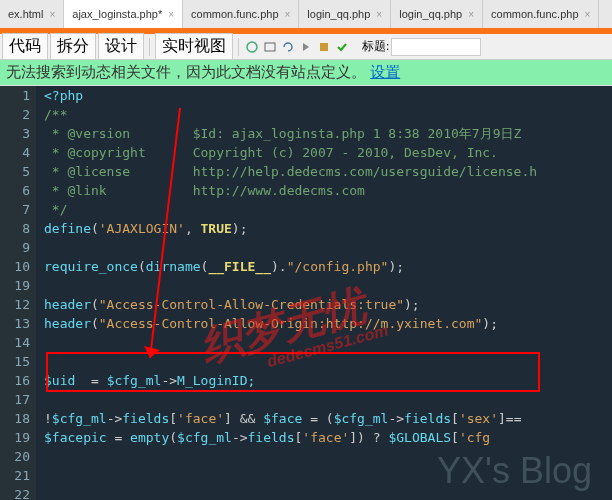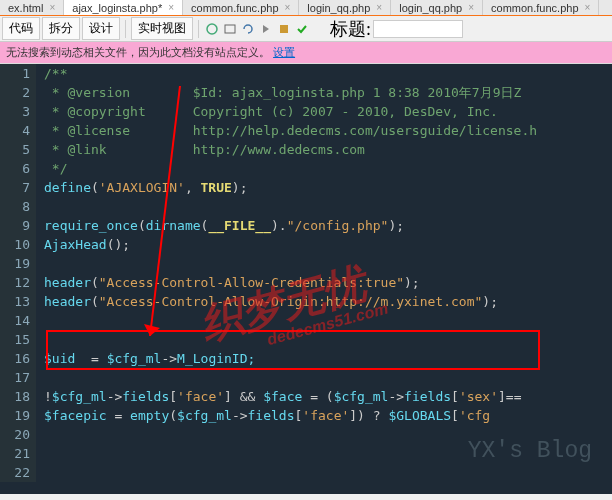--- a/index.html
+++ b/index.html
@@ -1,50 +1,50 @@
 <!DOCTYPE html>
 <html><head>
 <meta charset="utf-8">
 <style>
 * { margin: 0; padding: 0; box-sizing: border-box; }
 body { font-family: "Microsoft YaHei", SimSun, sans-serif; font-size: 12px; background: #f0f0f0; width: 612px; height: 500px; overflow: hidden; position: relative; }
 
-.tabs { display: flex; background: #e8e8e8; border-bottom: 1px solid #f97316; height: 16px; }
+.tabs { display: flex; background: #e8e8e8; border-bottom: 6px solid #f97316; height: 34px; }
 .tab { padding: 3px 8px; border-right: 1px solid #ccc; font-size: 11px; color: #333; cursor: pointer; display: flex; align-items: center; gap: 4px; white-space: nowrap; }
 .tab.active { background: #fff; align-items: center; }
 .tab .x { color: #999; font-size: 10px; margin-left: 2px; }
 
 .toolbar { display: flex; align-items: center; background: #f0f0f0; border-bottom: 1px solid #ccc; height: 26px; padding: 0 2px; gap: 2px; }
-.tbtn { padding: 2px 6px; border: 1px solid #ccc; background: #fafafa; font-size: 12px; cursor: pointer; }
+.tbtn { padding: 2px 6px; border: 1px solid #ccc; background: #fafafa; font-size: 16px; cursor: pointer; }
 .tsep { width: 1px; height: 18px; background: #ccc; margin: 0 3px; }
 .ticon { width: 16px; height: 16px; display: inline-flex; align-items: center; justify-content: center; cursor: pointer; }
-.title-label { margin-left: 18px; font-size: 18px; font-family: Liberation Serif, serif; }
+.title-label { margin-left: 10px; font-size: 12px; font-family: Liberation Serif, serif; }
 .title-input { width: 90px; height: 18px; border: 1px solid #ccc; padding: 0 2px; }
 
-.infobar { background: #f9a8d4; padding: 3px 6px; font-size: 11px; color: #333; border-bottom: 1px solid #ddd; }
+.infobar { background: #86efac; padding: 3px 6px; font-size: 15px; color: #333; border-bottom: 1px solid #ddd; }
 .infobar a { color: #0066cc; text-decoration: underline; }
 
 .editor { background: #1e2a36; color: #ddd; font-family: Consolas, monospace; font-size: 13px; position: relative; height: 430px; overflow: hidden; }
 .gutter { position: absolute; left: 0; top: 0; width: 36px; background: #263238; text-align: right; padding-right: 6px; color: #8ba8b8; }
 .gutter div { height: 19px; line-height: 19px; }
 .code { padding-left: 44px; }
 .line { height: 19px; line-height: 19px; white-space: pre; }
 .c-key { color: #66d9ef; }
 .c-com { color: #6fa56f; font-style: normal; }
 .c-str { color: #d9a35c; }
 .c-const { color: #e6db74; font-weight: bold; }
 .c-punc { color: #ccc; }
 
 .hl-box { position: absolute; border: 2px solid #ff0000; left: 46px; top: 266px; width: 494px; height: 40px; pointer-events: none; }
 
 .arrow-svg { position: absolute; top: 22px; left: 140px; pointer-events: none; }
 
 .watermark1 { position: absolute; top: 210px; left: 200px; font-size: 42px; color: rgba(220,30,30,0.55); font-family: "SimHei", sans-serif; font-style: italic; font-weight: bold; transform: rotate(-15deg); pointer-events: none; }
 .watermark1 .sub { font-size: 16px; display: block; margin-top: -6px; margin-left: 60px; }
-.watermark2 { position: absolute; bottom: 30px; right: 20px; font-size: 23px; color: rgba(100,120,130,0.5); font-family: Liberation Mono, monospace; pointer-events: none; }
+.watermark2 { position: absolute; bottom: 24px; right: 20px; font-size: 36px; color: rgba(100,120,130,0.5); font-family: Liberation Sans, sans-serif; pointer-events: none; }
 </style>
 </head>
 <body>
 
 <div class="tabs" id="tabs">
     <div class="tab">
       <span>ex.html</span>
       <span class="x">×</span>
     </div>
     <div class="tab active">
@@ -134,30 +134,30 @@
       <div>15</div>
       <div>16</div>
       <div>17</div>
       <div>18</div>
       <div>19</div>
       <div>20</div>
       <div>21</div>
       <div>22</div>
     </div>
   <div class="code" id="code">
+      <div class="line"><span class="c-key">&lt;?php</span></div>
       <div class="line"><span class="c-com">/**</span></div>
       <div class="line"><span class="c-com"> * @version        $Id: ajax_loginsta.php 1 8:38 2010年7月9日Z </span></div>
       <div class="line"><span class="c-com"> * @copyright      Copyright (c) 2007 - 2010, DesDev, Inc.</span></div>
       <div class="line"><span class="c-com"> * @license        http://help.dedecms.com/usersguide/license.h</span></div>
       <div class="line"><span class="c-com"> * @link           http://www.dedecms.com</span></div>
       <div class="line"><span class="c-com"> */</span></div>
       <div class="line"><span class="c-key">define</span><span class="c-punc">(</span><span class="c-str">'AJAXLOGIN'</span><span class="c-punc">, </span><span class="c-const">TRUE</span><span class="c-punc">);</span></div>
       <div class="line"></div>
       <div class="line"><span class="c-key">require_once</span><span class="c-punc">(</span><span class="c-key">dirname</span><span class="c-punc">(</span><span class="c-const">__FILE__</span><span class="c-punc">).</span><span class="c-str">"/config.php"</span><span class="c-punc">);</span></div>
-      <div class="line"><span class="c-key">AjaxHead</span><span class="c-punc">();</span></div>
       <div class="line"></div>
       <div class="line"><span class="c-key">header</span><span class="c-punc">(</span><span class="c-str">"Access-Control-Allow-Credentials:true"</span><span class="c-punc">);</span></div>
       <div class="line"><span class="c-key">header</span><span class="c-punc">(</span><span class="c-str">"Access-Control-Allow-Origin:http://m.yxinet.com"</span><span class="c-punc">);</span></div>
       <div class="line"></div>
       <div class="line"></div>
       <div class="line"><span class="c-key">$uid  </span><span class="c-punc">= </span><span class="c-key">$cfg_ml</span><span class="c-punc">-&gt;</span><span class="c-key">M_LoginID;</span></div>
       <div class="line"></div>
       <div class="line"><span class="c-punc">!</span><span class="c-key">$cfg_ml</span><span class="c-punc">-&gt;</span><span class="c-key">fields</span><span class="c-punc">[</span><span class="c-str">'face'</span><span class="c-punc">] &amp;&amp; </span><span class="c-key">$face </span><span class="c-punc">= (</span><span class="c-key">$cfg_ml</span><span class="c-punc">-&gt;</span><span class="c-key">fields</span><span class="c-punc">[</span><span class="c-str">'sex'</span><span class="c-punc">]==</span></div>
       <div class="line"><span class="c-key">$facepic </span><span class="c-punc">= </span><span class="c-key">empty</span><span class="c-punc">(</span><span class="c-key">$cfg_ml</span><span class="c-punc">-&gt;</span><span class="c-key">fields</span><span class="c-punc">[</span><span class="c-str">'face'</span><span class="c-punc">]) ? </span><span class="c-key">$GLOBALS</span><span class="c-punc">[</span><span class="c-str">'cfg</span></div>
     </div>

